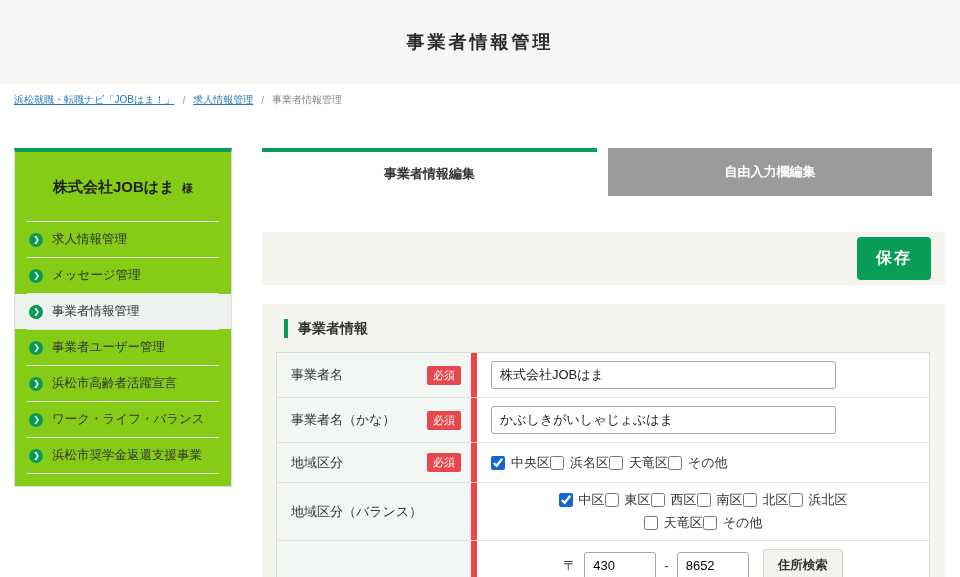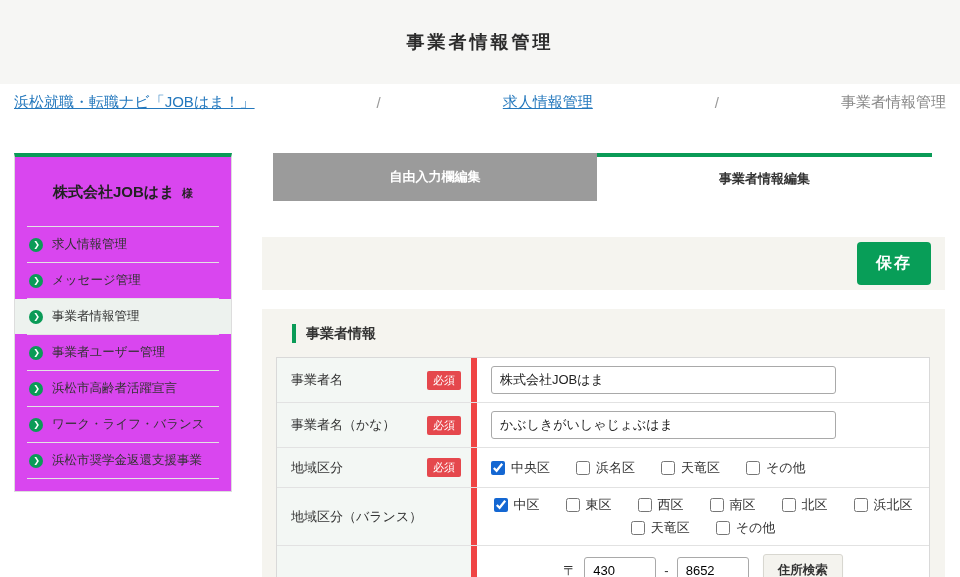--- a/index.html
+++ b/index.html
@@ -4,30 +4,30 @@
 <style>
   * { margin:0; padding:0; box-sizing:border-box; }
   html,body { width:960px; height:577px; overflow:hidden; background:#fff;
     font-family:"Liberation Sans","DejaVu Sans",sans-serif; color:#333; }
 
   
   .page-header { height:84px; background:#f6f6f4; display:flex; align-items:center; justify-content:center; }
   .page-header h1 { font-size:18px; font-weight:bold; letter-spacing:3px; color:#2b2b2b; }
 
   
-  .breadcrumb { padding:9px 14px 8px; font-size:15px; display:flex; align-items:center; gap:8px;justify-content:space-between; }
+  .breadcrumb { padding:9px 14px 8px; font-size:10px; display:flex; align-items:center; gap:8px; }
   .breadcrumb a { color:#2478bd; text-decoration:underline; cursor:pointer; }
   .breadcrumb .sep { color:#999; }
   .breadcrumb .current { color:#888; }
 
   
   .layout { display:flex; gap:30px; padding:0 15px 0 14px; margin-top:33px; align-items:flex-start; }
 
   
-  .sidebar { width:218px; background:#d946ef; border:1px solid #ddd; border-top:4px solid #0a9b57; padding-bottom:12px; }
+  .sidebar { width:218px; background:#84cc16; border:1px solid #ddd; border-top:4px solid #0a9b57; padding-bottom:12px; }
   .company { text-align:center; padding:26px 10px 24px; }
   .company .name { font-size:15px; font-weight:bold; color:#222; }
   .company .suffix { font-size:11px; font-weight:bold; color:#222; margin-left:3px; }
   .side-divider { height:1px; background:#e3e3e3; margin:0 12px; }
   .side-item { display:flex; align-items:center; gap:9px; height:35px; padding:0 14px; font-size:12.5px; cursor:pointer; }
   .side-item.active { background:#edf2ee; }
   .chev-icon { width:14px; height:14px; min-width:14px; border-radius:50%; background:#0a9b57; color:#fff;
     display:flex; align-items:center; justify-content:center; font-size:8px; line-height:1; padding-left:1px; }
 
   
@@ -35,35 +35,35 @@
   .tabs { display:flex; height:48px; }
   .tab { display:flex; align-items:center; justify-content:center; font-size:13px; font-weight:bold; cursor:pointer; }
   .tab.active { width:335px; background:#fff; border-top:4px solid #0a9b57; color:#333; }
   .tab.inactive { width:324px; margin-left:11px; background:#9b9b9b; color:#fff; }
 
   .save-bar { margin-top:36px; height:53px; background:#f5f4ef; display:flex; align-items:center; justify-content:flex-end; padding-right:14px; }
   .save-btn { background:#089e58; color:#fff; font-weight:bold; font-size:16px; letter-spacing:2px;
     border:none; border-radius:4px; padding:11px 19px; cursor:pointer; }
 
   .form-panel { margin-top:19px; background:#f5f4ef; padding:13px 15px 40px 14px; min-height:300px; }
-  .section-title { font-size:14px; font-weight:bold; border-left:4px solid #0a9b57; padding-left:10px; line-height:19px; margin:2px 16px 14px; }
+  .section-title { font-size:14px; font-weight:bold; border-left:4px solid #0a9b57; padding-left:10px; line-height:19px; margin:2px 8px 14px; }
 
   .form-table { background:#fff; border:1px solid #d9d9d9; }
   .form-row { display:flex; border-bottom:1px solid #e2e2e2; }
   .form-row:last-child { border-bottom:none; }
   .label-cell { width:200px; min-width:200px; background:#f3f7f4; border-right:6px solid #ef4444;
     display:flex; align-items:center; justify-content:space-between; padding:10px 10px 10px 14px; font-size:13px; }
   .req-badge { background:#e5484d; color:#fff; font-size:11px; padding:2px 6px; border-radius:2px; white-space:nowrap; }
   .field-cell { flex:1; padding:8px 14px; display:flex; align-items:center; }
   .field-cell.col { flex-direction:column; align-items:center; justify-content:center; gap:5px; }
 
   .text-input { width:345px; height:28px; border:1px solid #a9a9a9; border-radius:3px; padding:0 8px; font-size:13px;
     font-family:"Liberation Sans","DejaVu Sans",sans-serif; color:#222; background:#fff; }
 
-  .cb-line { display:flex; align-items:center; gap:26px; font-size:13px; }
+  .cb-line { display:flex; align-items:center; font-size:13px; }
   .cb-item { display:flex; align-items:center; gap:6px; cursor:pointer; }
   .cb-item input { width:14px; height:14px; accent-color:#1467d2; cursor:pointer; }
 
   .postal-line { display:flex; align-items:center; gap:8px; font-size:13px; }
   .postal-input { width:72px; height:28px; border:1px solid #a9a9a9; border-radius:3px; padding:0 8px; font-size:13px;
     font-family:"Liberation Sans","DejaVu Sans",sans-serif; background:#fff; }
   .addr-btn { background:#f4f3ee; border:1px solid #d8d7d0; border-radius:3px; box-shadow:0 1px 1px rgba(0,0,0,0.08);
     padding:7px 14px; font-size:12.5px; font-weight:bold; color:#333; margin-left:6px; cursor:pointer;
     font-family:"Liberation Sans","DejaVu Sans",sans-serif; }
 </style>
@@ -130,22 +130,22 @@
     <div class="side-item">
       <span class="chev-icon">❯</span>
       <span>浜松市奨学金返還支援事業</span>
     </div>
     <div class="side-divider"></div>
   </aside>
 
   <section class="main">
 
     <div class="tabs">
+      <div class="tab active">事業者情報編集</div>
       <div class="tab inactive">自由入力欄編集</div>
-      <div class="tab active">事業者情報編集</div>
     </div>
 
     <div class="save-bar">
       <button class="save-btn">保存</button>
     </div>
 
     <div class="form-panel">
       <div class="section-title">事業者情報</div>
 
       <div class="form-table">

